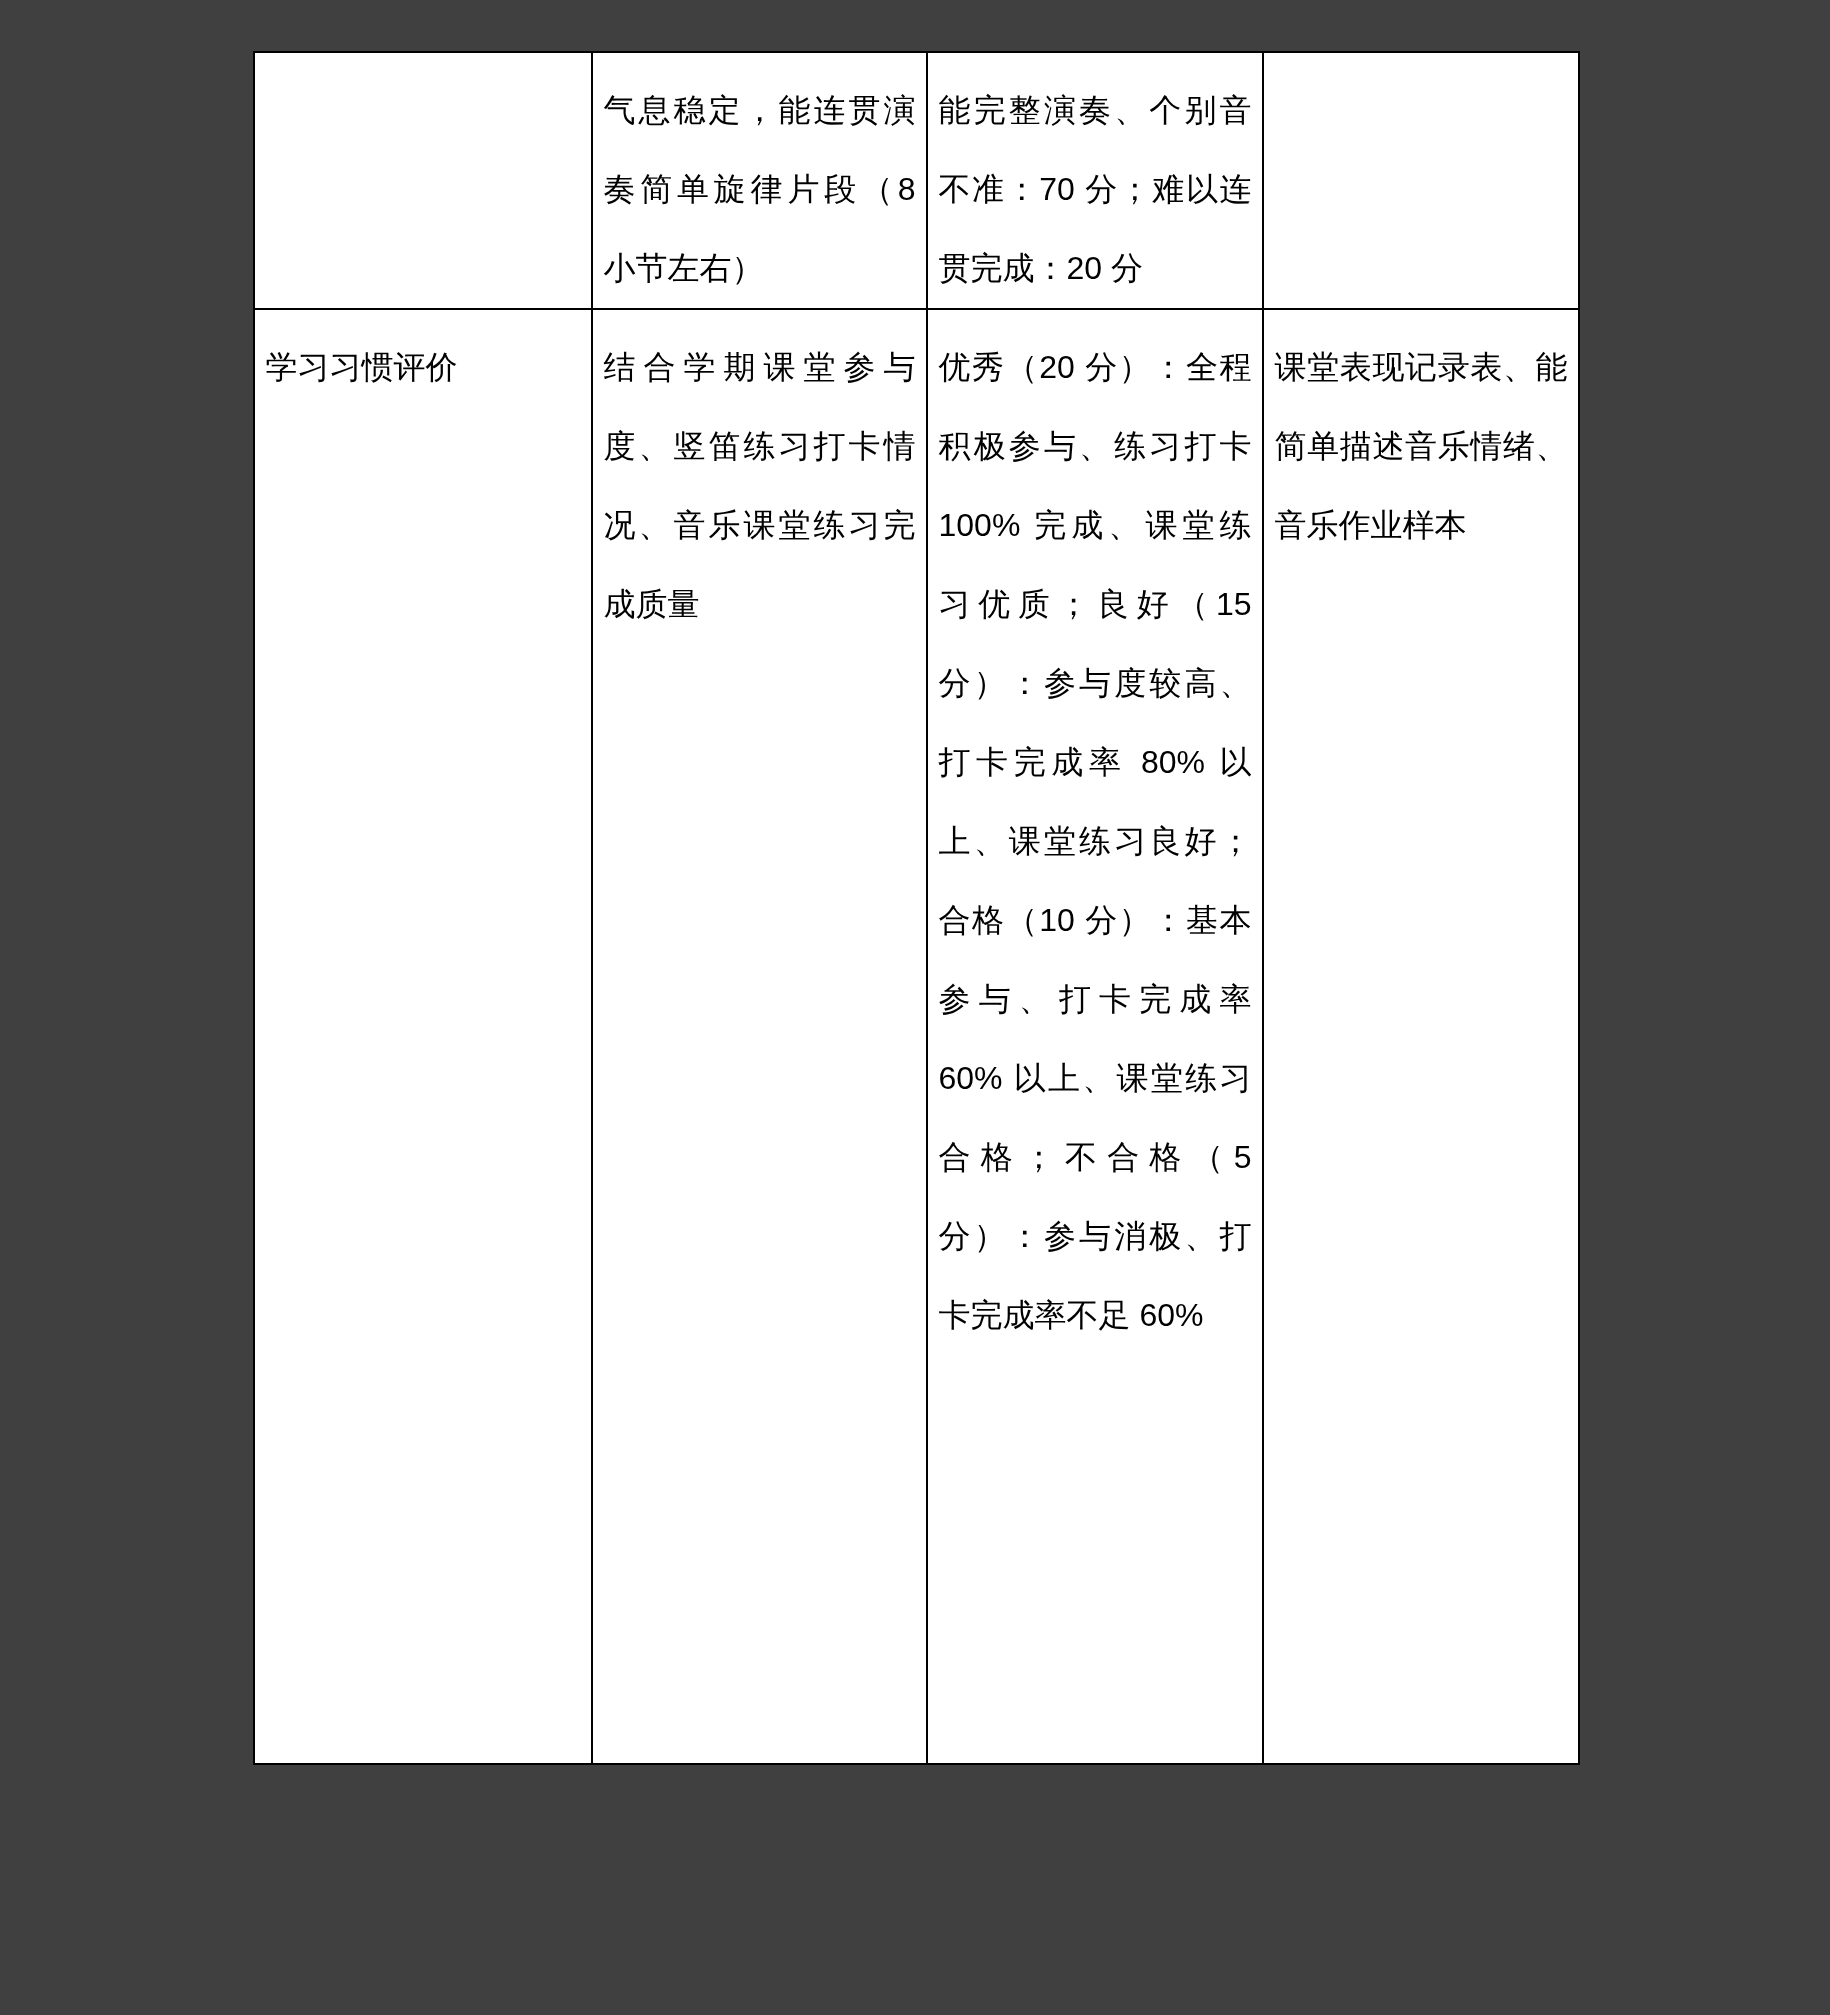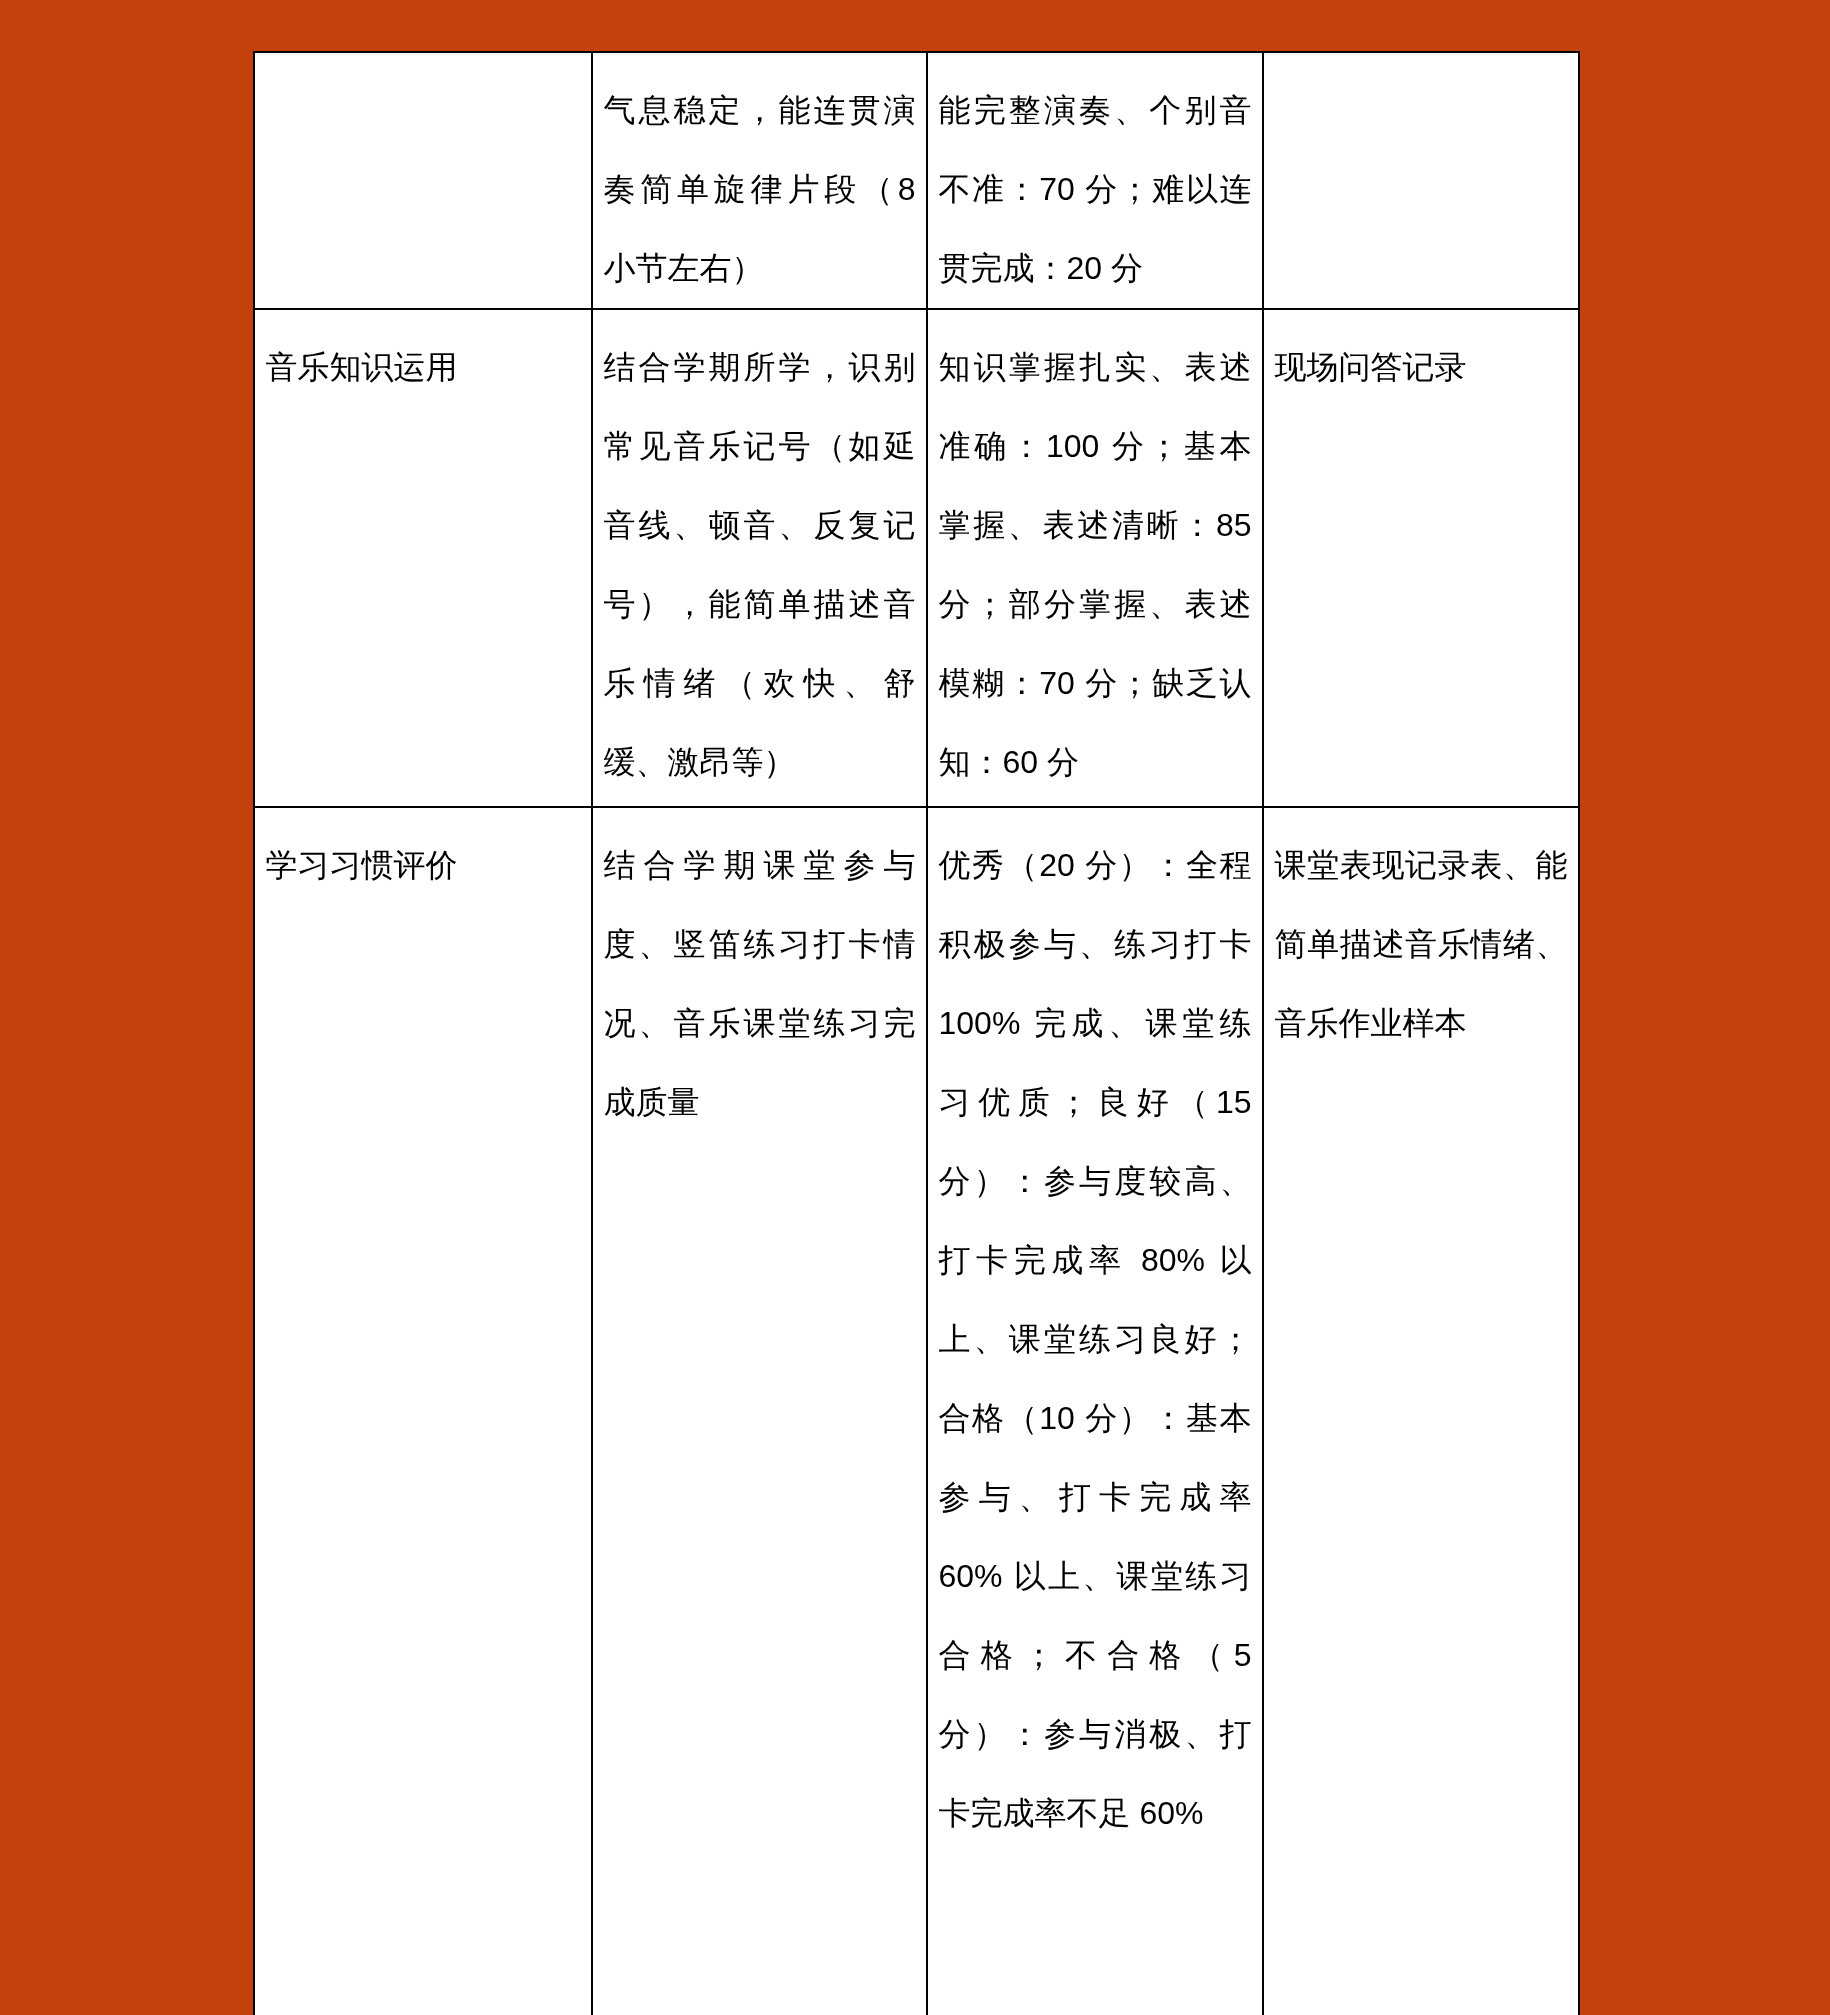--- a/index.html
+++ b/index.html
@@ -8,21 +8,21 @@
     width: 1830px;
     height: 2015px;
     position: relative;
     overflow: hidden;
     font-family: "Liberation Sans", "DejaVu Sans", sans-serif;
     color: #000000;
   }
   .page {
     position: absolute;
     inset: 0;
-    background: #c2410c;
+    background: #404040;
   }
   table.eval-table {
     position: absolute;
     left: 253px;
     top: 51px;
     width: 1325px;
     border-collapse: collapse;
     table-layout: fixed;
   }
   table.eval-table td {
@@ -51,26 +51,20 @@
       <col style="width:336px">
       <col style="width:316px">
     </colgroup>
     <tbody>
       <tr class="row-1">
         <td></td>
         <td>气息稳定，能连贯演奏简单旋律片段（8 小节左右）</td>
         <td>能完整演奏、个别音不准：70 分；难以连贯完成：20 分</td>
         <td></td>
       </tr>
-      <tr class="row-2">
-        <td>音乐知识运用</td>
-        <td>结合学期所学，识别常见音乐记号（如延音线、顿音、反复记号），能简单描述音乐情绪（欢快、舒缓、激昂等）</td>
-        <td>知识掌握扎实、表述准确：100 分；基本掌握、表述清晰：85 分；部分掌握、表述模糊：70 分；缺乏认知：60 分</td>
-        <td>现场问答记录</td>
-      </tr>
       <tr class="row-3">
         <td>学习习惯评价</td>
         <td>结合学期课堂参与度、竖笛练习打卡情况、音乐课堂练习完成质量</td>
         <td>优秀（20 分）：全程积极参与、练习打卡 100% 完成、课堂练习优质；良好（15 分）：参与度较高、打卡完成率 80% 以上、课堂练习良好；合格（10 分）：基本参与、打卡完成率 60% 以上、课堂练习合格；不合格（5 分）：参与消极、打卡完成率不足 60%</td>
         <td>课堂表现记录表、能简单描述音乐情绪、音乐作业样本</td>
       </tr>
     </tbody>
   </table>
 </div>
 

